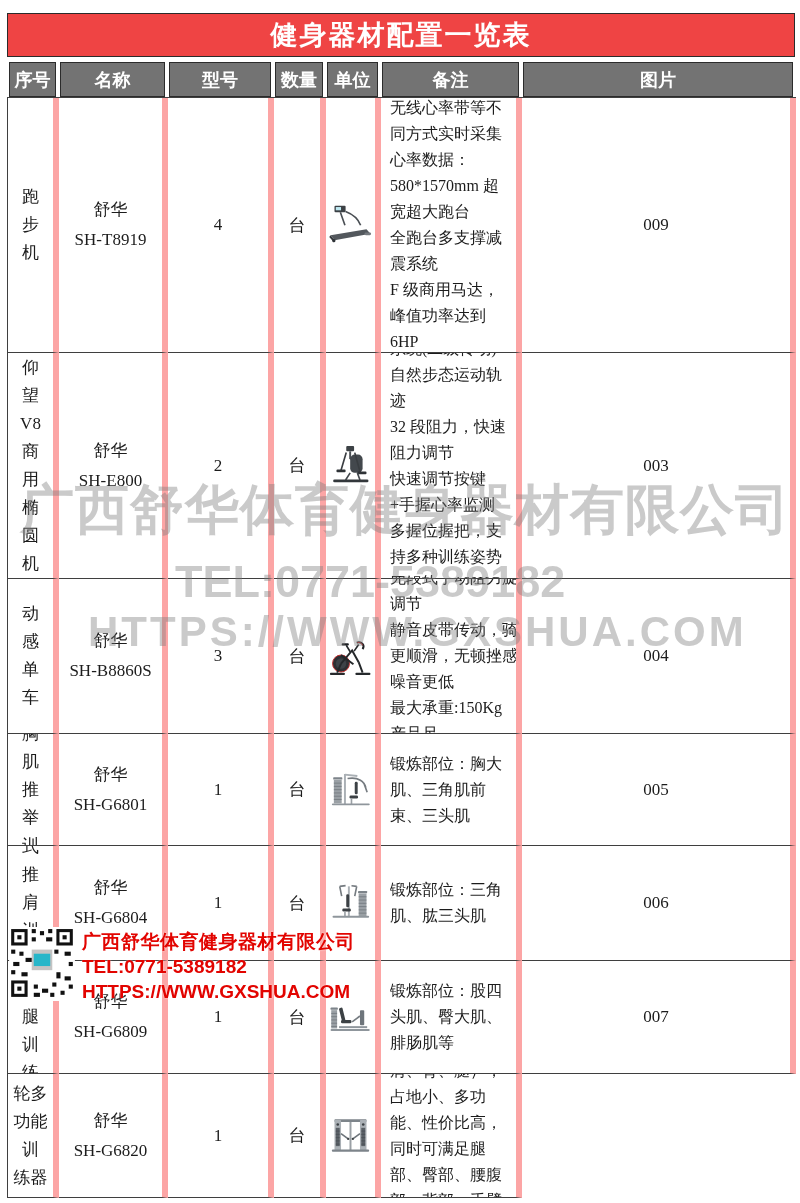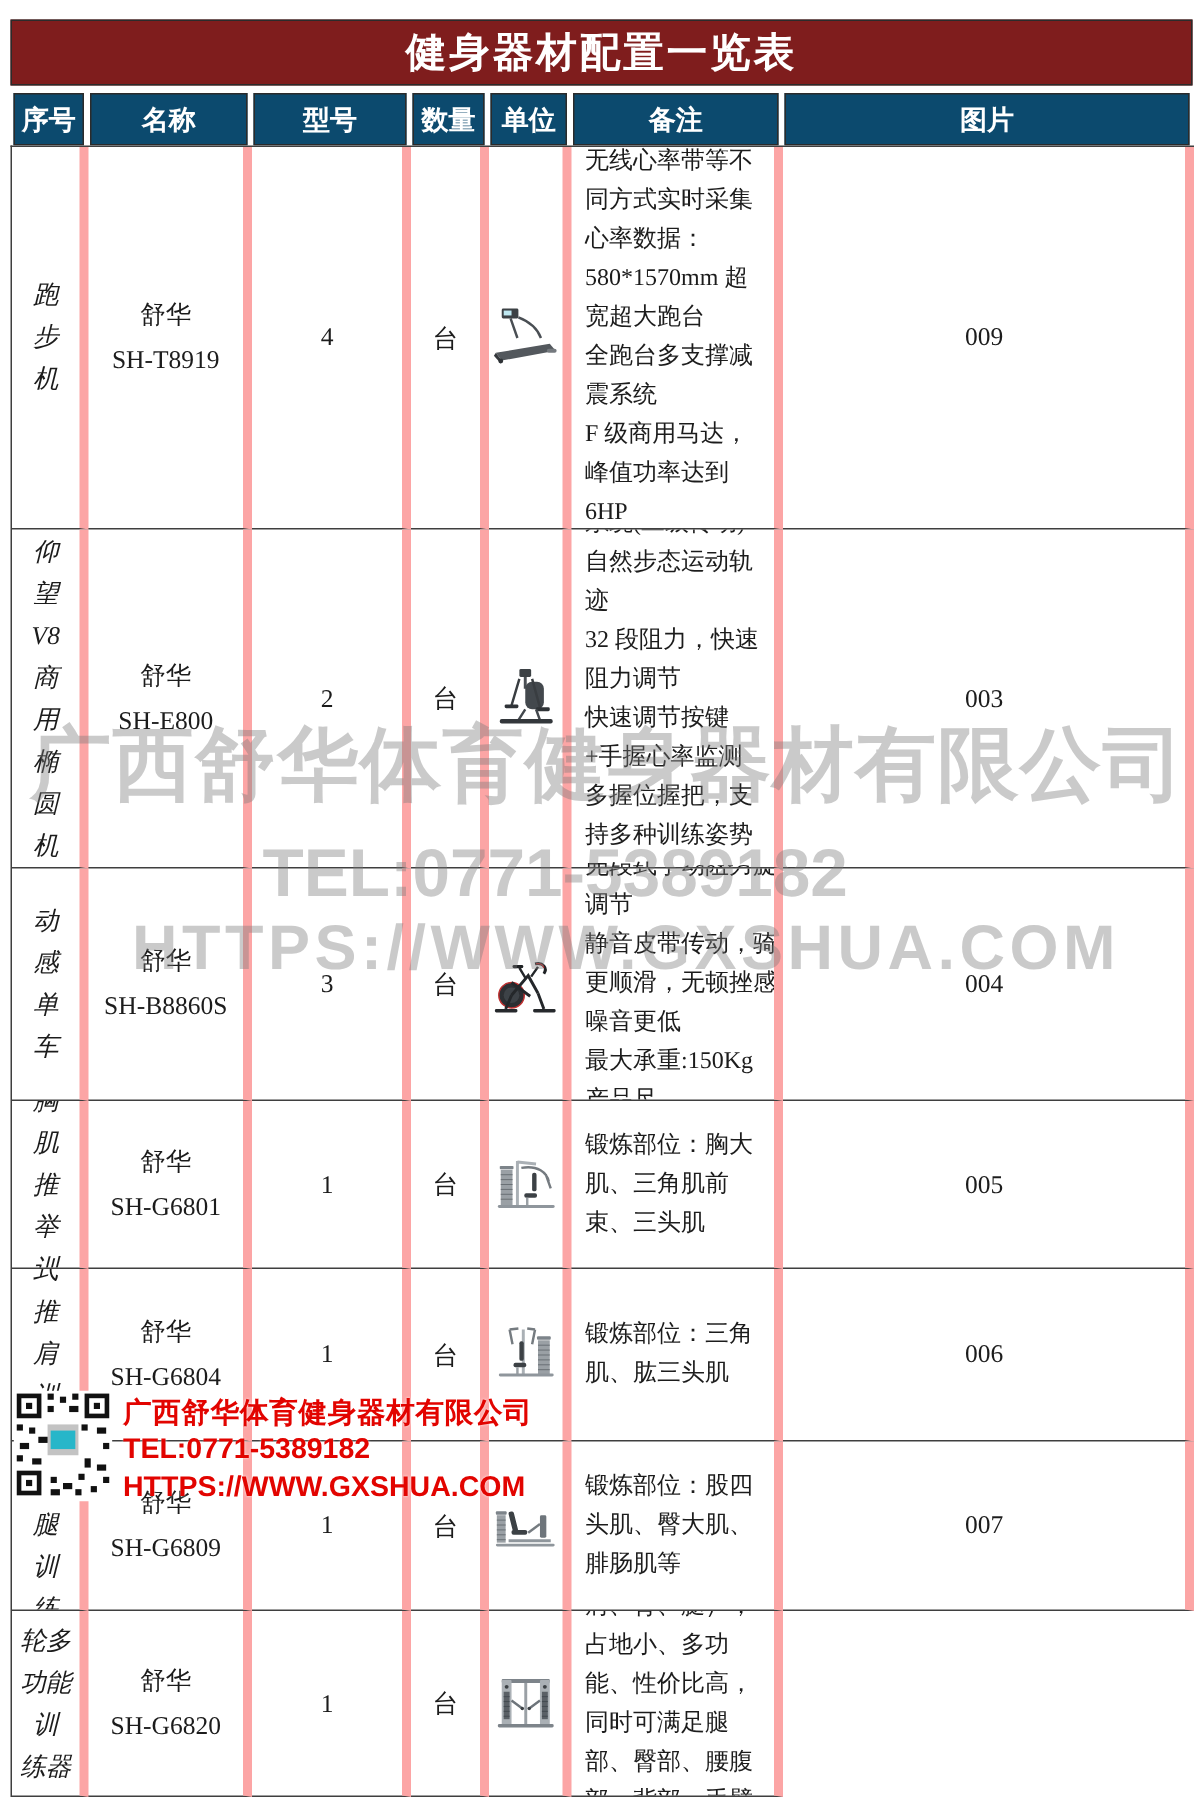--- a/index.html
+++ b/index.html
@@ -1,36 +1,36 @@
 <!DOCTYPE html>
 <html><head>
 <meta charset="utf-8">
 <style>
   html,body{margin:0;padding:0;background:#ffffff;}
   .page{position:relative;width:800px;height:1203px;background:#fff;overflow:hidden;
         font-family:"Liberation Serif","DejaVu Serif",serif;color:#1c1c1c;}
   
   .title-bar{position:absolute;left:7px;top:13px;width:786px;height:42px;
-    background:#7f1d1d;border:1px solid #2b2b2b;display:flex;align-items:center;justify-content:center;
+    background:#ef4444;border:1px solid #2b2b2b;display:flex;align-items:center;justify-content:center;
     font-family:"Liberation Sans","DejaVu Sans",sans-serif;font-weight:bold;font-size:27px;color:#ffffff;letter-spacing:2px;}
   
   .header-row{position:absolute;left:7px;top:62px;width:788px;height:35px;display:grid;
     grid-template-columns:51px 109px 106px 52px 55px 141px 274px;}
-  .header-row .hcell{margin:0 2px;background:#0c4a6e;border:1px solid #2b2b2b;
+  .header-row .hcell{margin:0 2px;background:#737373;border:1px solid #2b2b2b;
     display:flex;align-items:center;justify-content:center;color:#fff;font-weight:bold;font-size:18px;
     font-family:"Liberation Sans","DejaVu Sans",sans-serif;}
   
   .grid{position:absolute;left:7px;top:97px;display:grid;
     grid-template-columns:51px 109px 106px 52px 55px 141px 274px;
     grid-template-rows:255px 226px 155px 112px 115px 113px 124px;
     border-top:1px solid #3f3f3f;border-left:1px solid #3f3f3f;background:#fff;}
   .cell{border-right:6px solid #fca5a5;border-bottom:1px solid #3f3f3f;
     display:flex;align-items:center;justify-content:center;font-size:17px;overflow:hidden;}
   .pre{white-space:pre-line;text-align:center;line-height:30px;}
-  .c-name{line-height:28px;padding:0 6px;font-style:italic;}
+  .c-name{line-height:28px;padding:0 6px;}
   .c-remark{justify-content:flex-start;text-align:left;white-space:pre-line;
     font-size:16px;line-height:26px;padding:4px 6px 4px 9px;}
   
   .wm{position:absolute;pointer-events:none;white-space:nowrap;z-index:5;
     font-family:"Liberation Sans","DejaVu Sans",sans-serif;font-weight:bold;color:rgba(122,122,122,0.40);}
   .wm-company{left:20px;top:474px;font-size:54px;letter-spacing:1px;}
   .wm-tel{left:175px;top:556px;font-size:45px;}
   .wm-url{left:88px;top:608px;font-size:42px;letter-spacing:3px;}
   
   .stamp{position:absolute;z-index:6;font-family:"Liberation Sans","DejaVu Sans",sans-serif;

